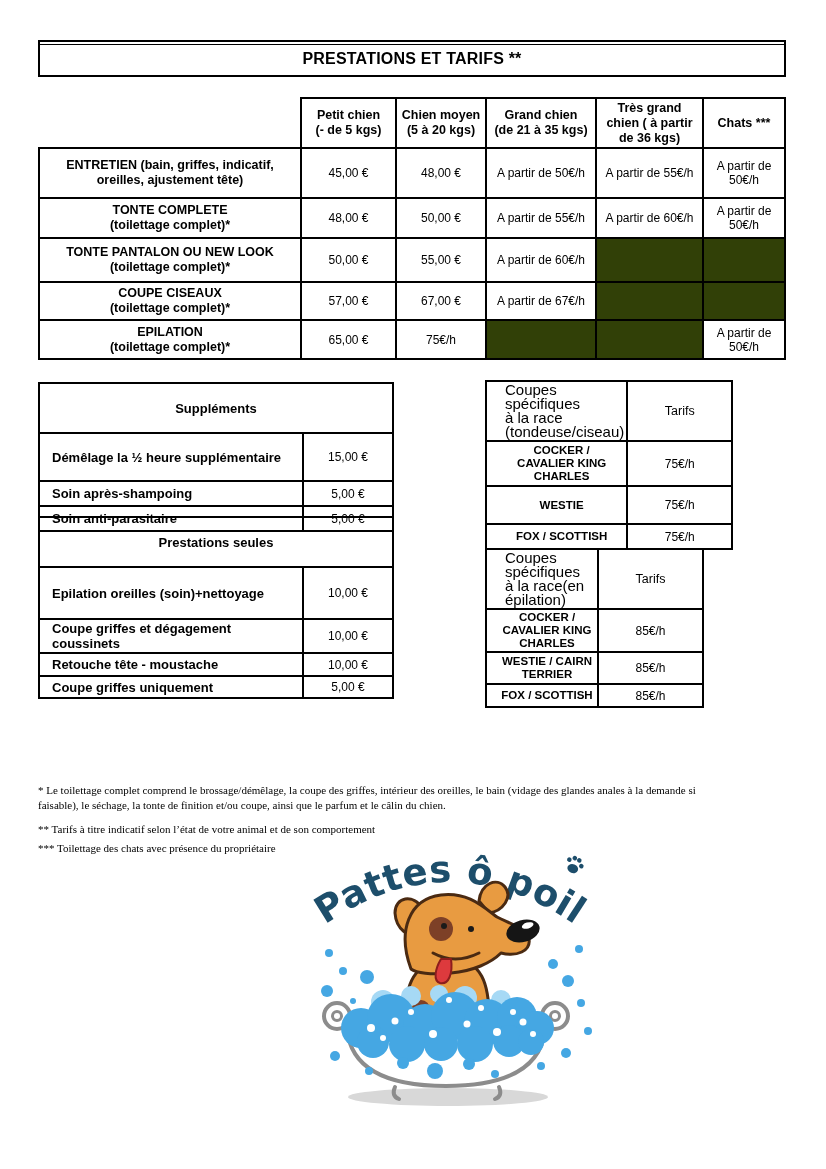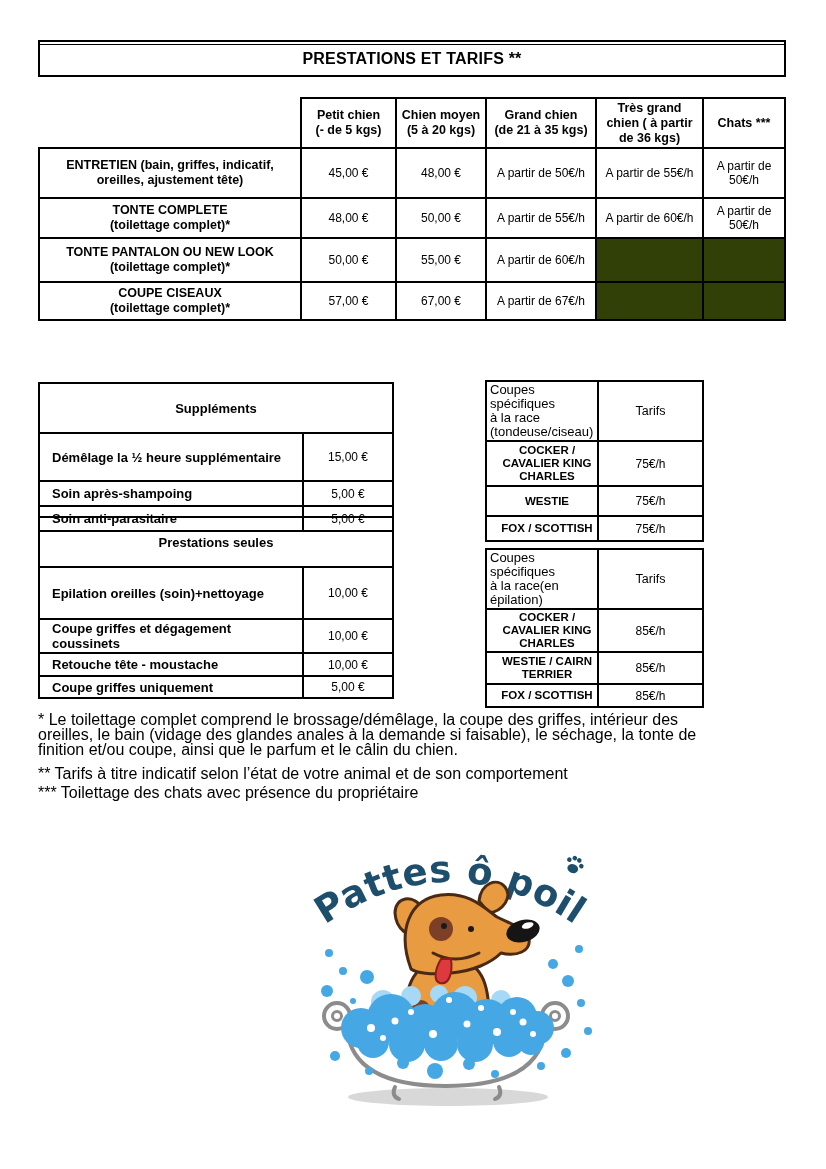--- a/index.html
+++ b/index.html
@@ -26,32 +26,32 @@
   td.green{background:#314007;}
 
   
   .left-table td.tbl-title{font-weight:bold;font-size:13px;text-align:center;}
   .left-table td.lbl{font-weight:bold;font-size:13px;text-align:left;padding-left:12px;}
   .left-table td.val{font-size:12px;text-align:center;}
   .supp-table{left:38px;top:382px;}
   .presta-table{left:38px;top:516px;}
 
   
-  .race-table td.rhead{font-size:13px;text-align:left;padding-left:3px;line-height:14px;}
+  .race-table td.rhead{font-size:15px;text-align:left;padding-left:18px;line-height:14px;}
   .race-table td.tarifs{font-size:12.5px;text-align:center;}
   .race-table td.breed{font-weight:bold;font-size:11.5px;text-align:center;line-height:13px;padding-left:12px;}
   .race-table td.val{font-size:12px;text-align:center;}
   .race1-table{left:485px;top:380px;}
   .race2-table{left:485px;top:548px;}
 
   .nac-table{left:485px;top:711px;}
   .nac-table td{font-size:12px;text-align:center;}
 
-  .footnotes{position:absolute;left:38px;top:712px;width:660px;
-             font-size:16px;line-height:15px;}
+  .footnotes{position:absolute;left:38px;top:783px;width:660px;
+             font-size:11px;line-height:15px;font-family:Liberation Serif, serif;}
   .footnotes p{margin:0;}
   .footnotes p.fn1{margin-bottom:9px;}
   .footnotes p.fn2{margin-bottom:4px;}
 
   .logo{position:absolute;left:283px;top:831px;width:334px;height:292px;}
 </style>
 </head>
 <body>
 
 <div class="page">
@@ -114,20 +114,30 @@
     </tr>
     <tr style="height:38px">
       <td class="rowlabel">COUPE CISEAUX
 (toilettage complet)*</td>
       <td class="val">57,00 €</td>
       <td class="val">67,00 €</td>
       <td class="val">A partir de 67€/h</td>
       <td class="val green"></td>
       <td class="val green"></td>
     </tr>
+    <tr style="height:39px">
+      <td class="rowlabel">EPILATION
+(toilettage complet)*</td>
+      <td class="val">65,00 €</td>
+      <td class="val">75€/h</td>
+      <td class="val green"></td>
+      <td class="val green"></td>
+      <td class="val">A partir de
+50€/h</td>
+    </tr>
     </tbody>
   </table>
 
   <table class="left-table supp-table">
     <colgroup>
         <col style="width:264px">
         <col style="width:90px">
       </colgroup>
     <tbody>
     <tr style="height:50px">
@@ -159,21 +169,21 @@
 à la race
 (tondeuse/ciseau)</td>
       <td class="tarifs">Tarifs</td>
     </tr>
     <tr style="height:45px">
       <td class="breed">COCKER /
 CAVALIER KING
 CHARLES</td>
       <td class="val">75€/h</td>
     </tr>
-    <tr style="height:30px">
+    <tr style="height:38px">
       <td class="breed">WESTIE</td>
       <td class="val">75€/h</td>
     </tr>
     <tr style="height:25px">
       <td class="breed">FOX / SCOTTISH</td>
       <td class="val">75€/h</td>
     </tr>
     </tbody>
   </table>
 

